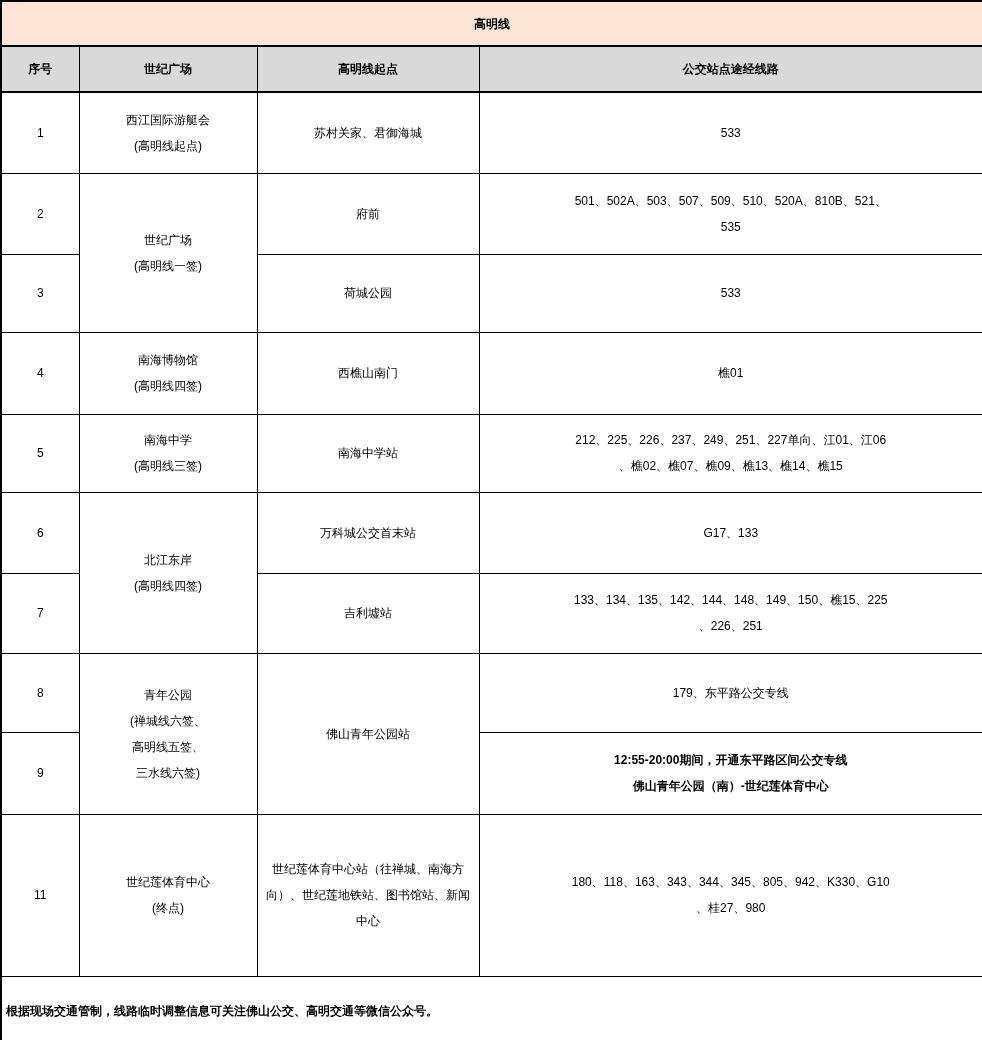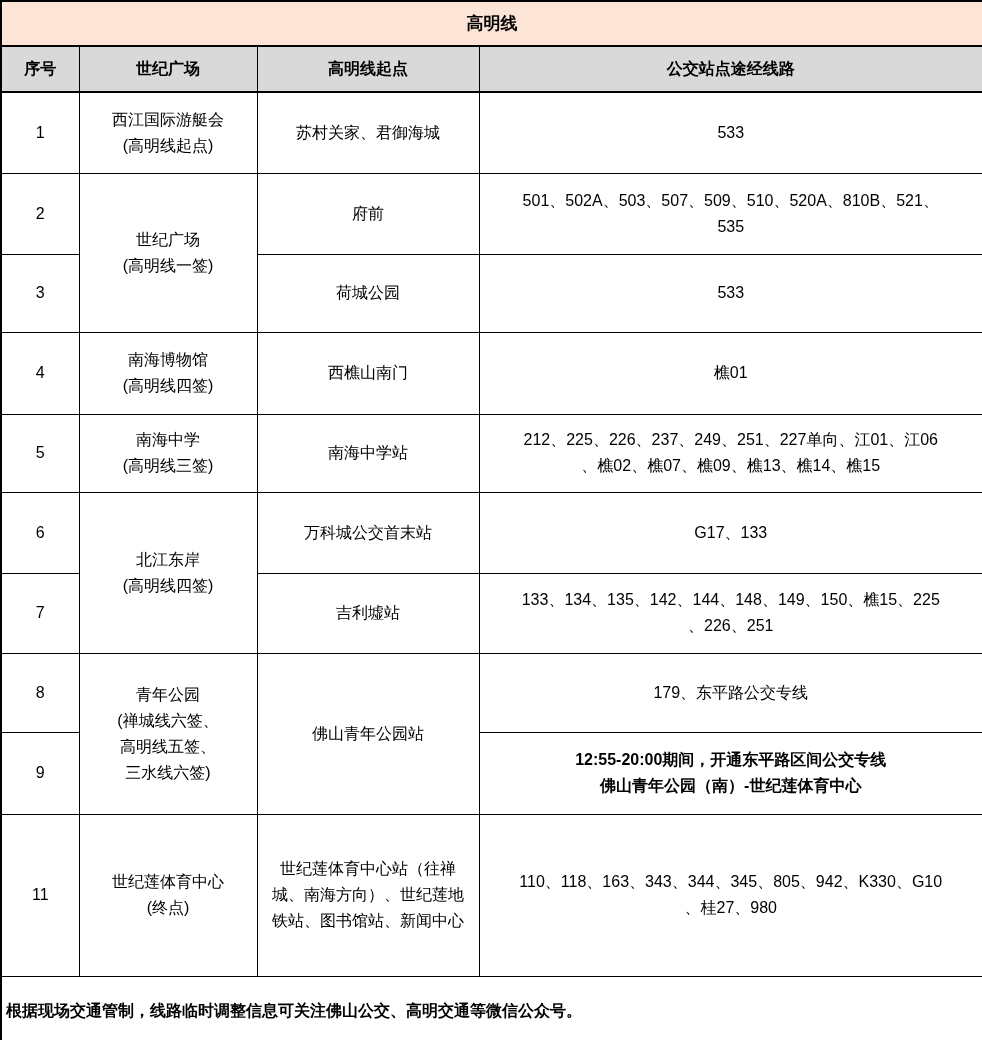--- a/index.html
+++ b/index.html
@@ -15,30 +15,30 @@
     border-collapse: collapse;
     table-layout: fixed;
     width: 982px;
     border: 2px solid var(--color-border, #000000);
   }
   td {
     border: 1px solid var(--color-border, #000000);
     text-align: center;
     vertical-align: middle;
     white-space: pre-line;
-    font-size: 16px;
+    font-size: 12px;
     line-height: 26px;
     padding: 2px 8px;
     overflow: hidden;
     word-break: break-all;
   }
   tr.title-row td {
     background: var(--color-title-bg, #FCE4D6);
     font-weight: bold;
-    font-size: 17px;
+    font-size: 12px;
     border-bottom-width: 2px;
   }
   tr.header-row td {
     background: var(--color-header-bg, #D9D9D9);
     font-weight: bold;
     border-bottom-width: 2px;
   }
   td.bold-cell { font-weight: bold; }
   tr.footer-row td {
     font-weight: bold;
@@ -156,21 +156,21 @@
     <td>9</td>
     <td class="bold-cell">12:55-20:00期间，开通东平路区间公交专线
 佛山青年公园（南）-世纪莲体育中心</td>
   </tr>
 
   <tr class="h-r10">
     <td>11</td>
     <td>世纪莲体育中心
 (终点)</td>
     <td>世纪莲体育中心站（往禅城、南海方向）、世纪莲地铁站、图书馆站、新闻中心</td>
-    <td>110、118、163、343、344、345、805、942、K330、G10
+    <td>180、118、163、343、344、345、805、942、K330、G10
 、桂27、980</td>
   </tr>
 
   <tr class="footer-row h-footer">
     <td colspan="4">根据现场交通管制，线路临时调整信息可关注佛山公交、高明交通等微信公众号。</td>
   </tr>
 </tbody>
   </table>
 
 </body></html>

